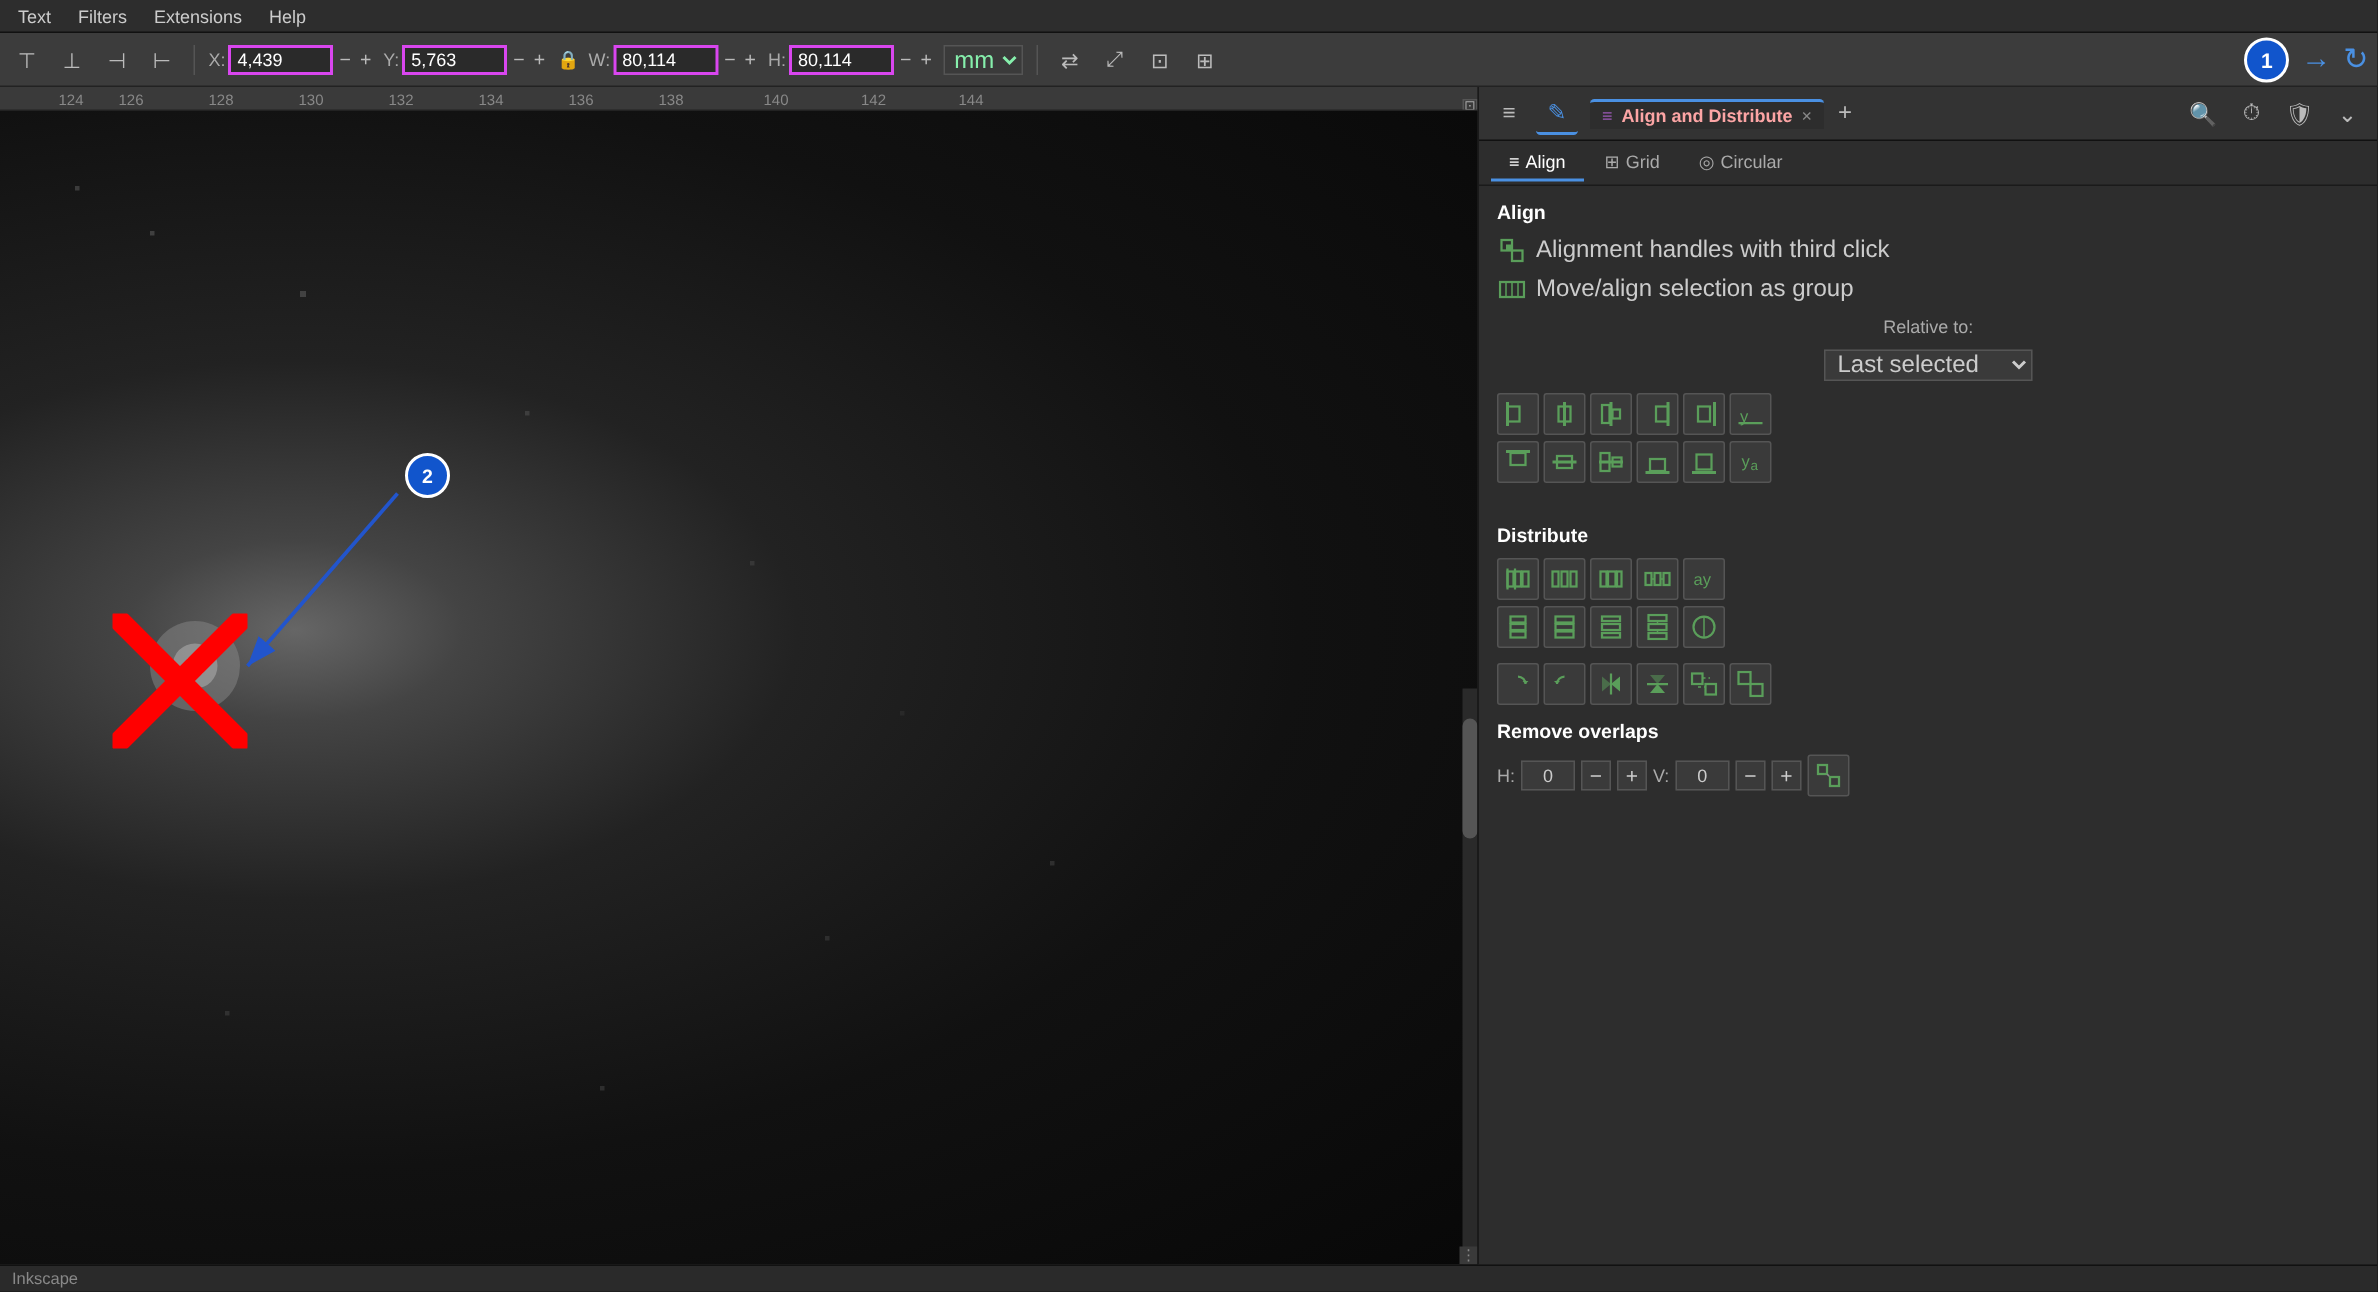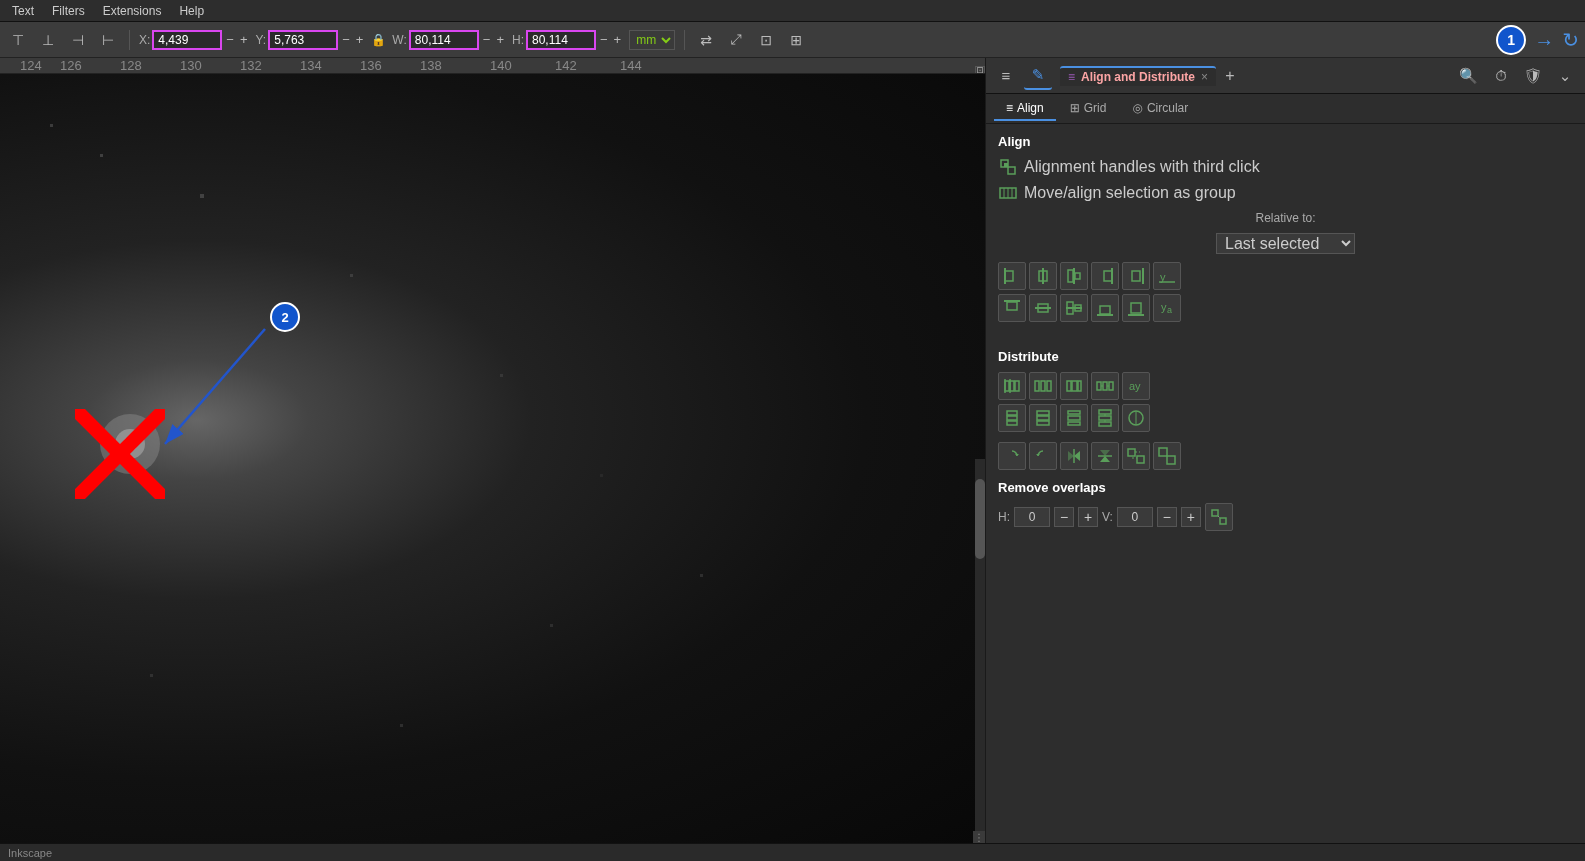--- a/index.html
+++ b/index.html
@@ -21,22 +21,22 @@
     .toolbar-field input {
       background: #2a2a2a; border: 2px solid #d946ef; color: #fff;
       width: 70px; height: 20px; padding: 0 4px;
       font-size: 12px;
     }
     .toolbar-btn {
       color: #bbb; font-size: 13px; cursor: pointer;
       padding: 0 2px;
     }
     .unit-select {
-      background: #3a3a3a; border: 1px solid #555; color: #84cc16;
-      height: 20px; padding: 0 2px; font-size: 12px;
+      background: #3a3a3a; border: 1px solid #555; color: #86efac;
+      height: 20px; padding: 0 2px; font-size: 16px;
     }
     .lock-icon { font-size: 12px; color: #bbb; }
 
     
     #menubar {
       background: #2d2d2d;
       height: 22px;
       display: flex;
       align-items: center;
       padding: 0 4px;
@@ -85,21 +85,22 @@
       border-bottom: 1px solid #222;
       display: flex;
       align-items: flex-end;
       position: relative;
       overflow: hidden;
     }
     .ruler-mark {
       position: absolute;
       bottom: 0;
       color: #888;
-      font-size: 13px;
+      font-size: 10px;
+      margin-left: 19px;
     }
 
     #canvas-content {
       position: relative;
       width: 100%;
       height: calc(100% - 16px);
       background: #111;
       overflow: hidden;
     }
 

